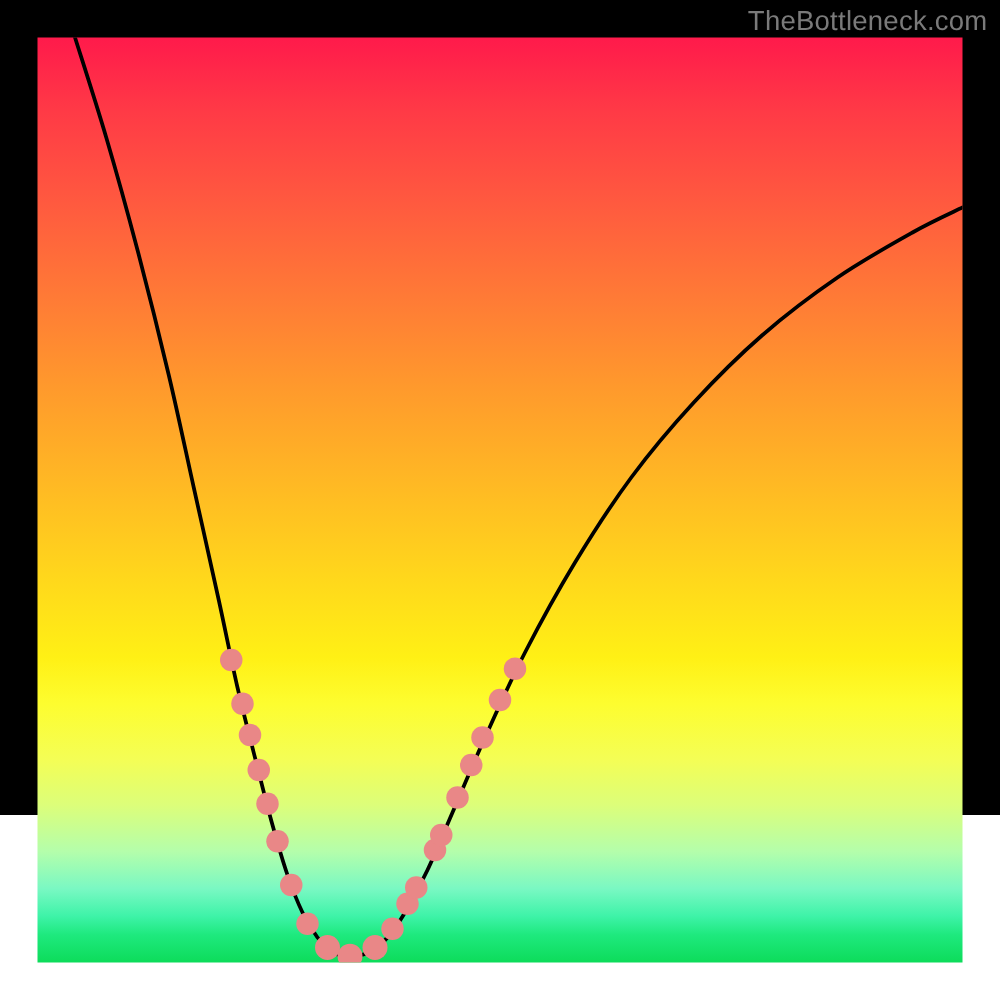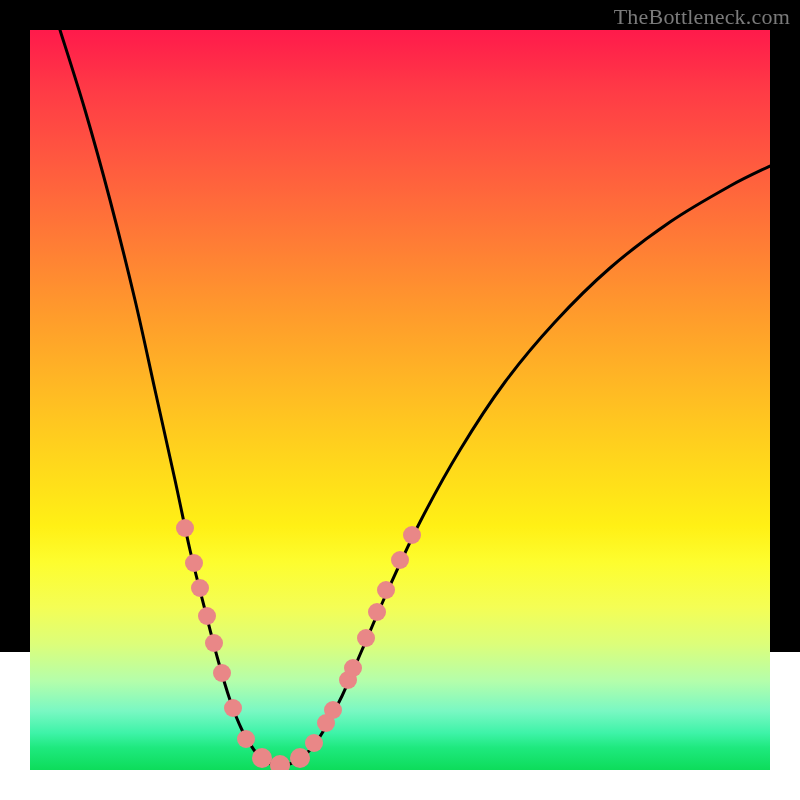--- a/index.html
+++ b/index.html
@@ -8,21 +8,20 @@
     width: 800px;
     height: 800px;
     overflow: hidden;
     font-family: Arial, Helvetica, sans-serif;
   }
   .frame {
     position: relative;
     width: 800px;
     height: 652px;
     background: #000;
-    font-family: Liberation Serif, serif;
   }
   .plot-area {
     position: absolute;
     left: 30px;
     top: 30px;
     width: 740px;
     height: 740px;
     background: linear-gradient(
       to bottom,
       #ff1a4b 0%,

